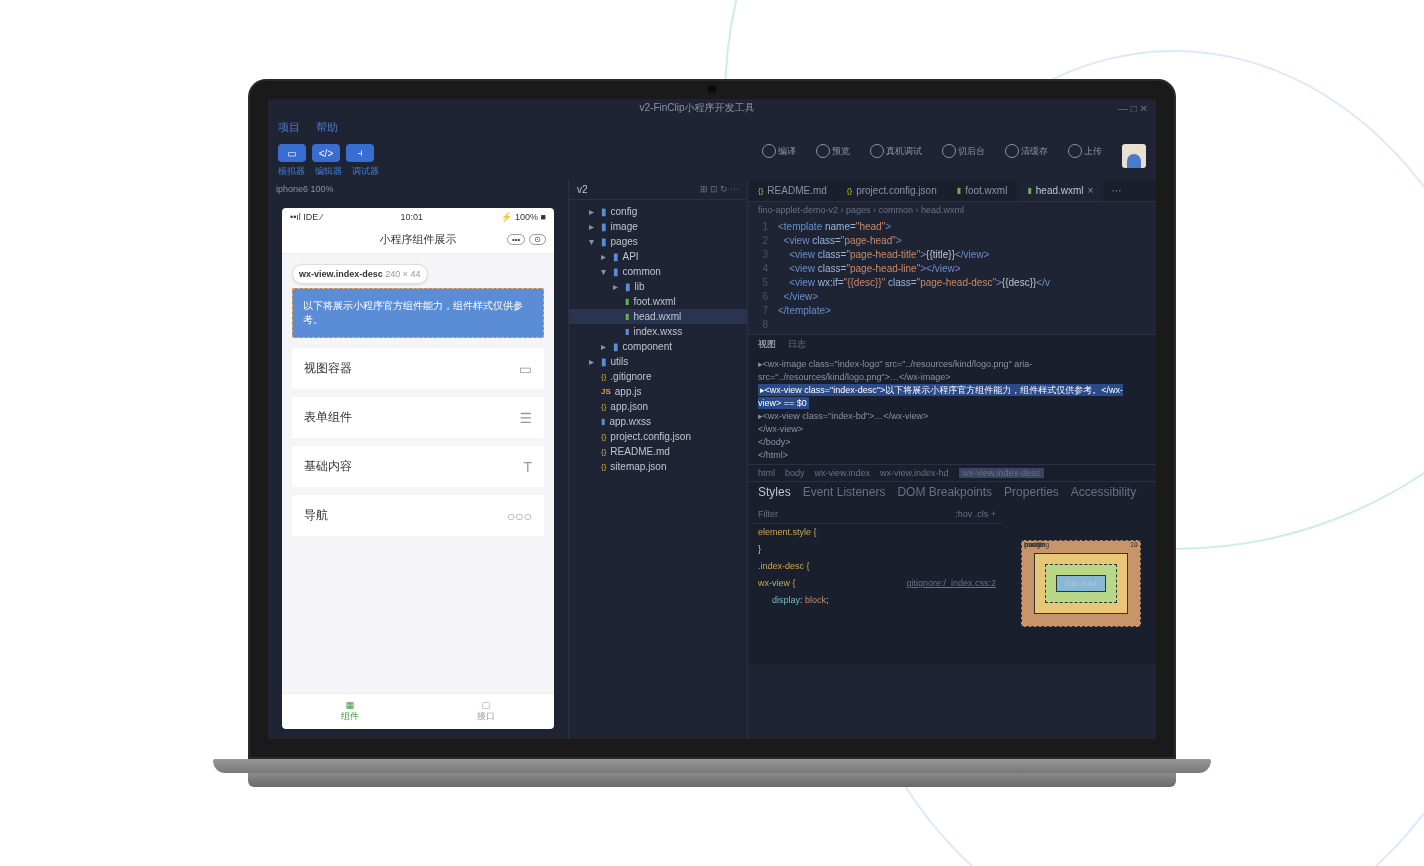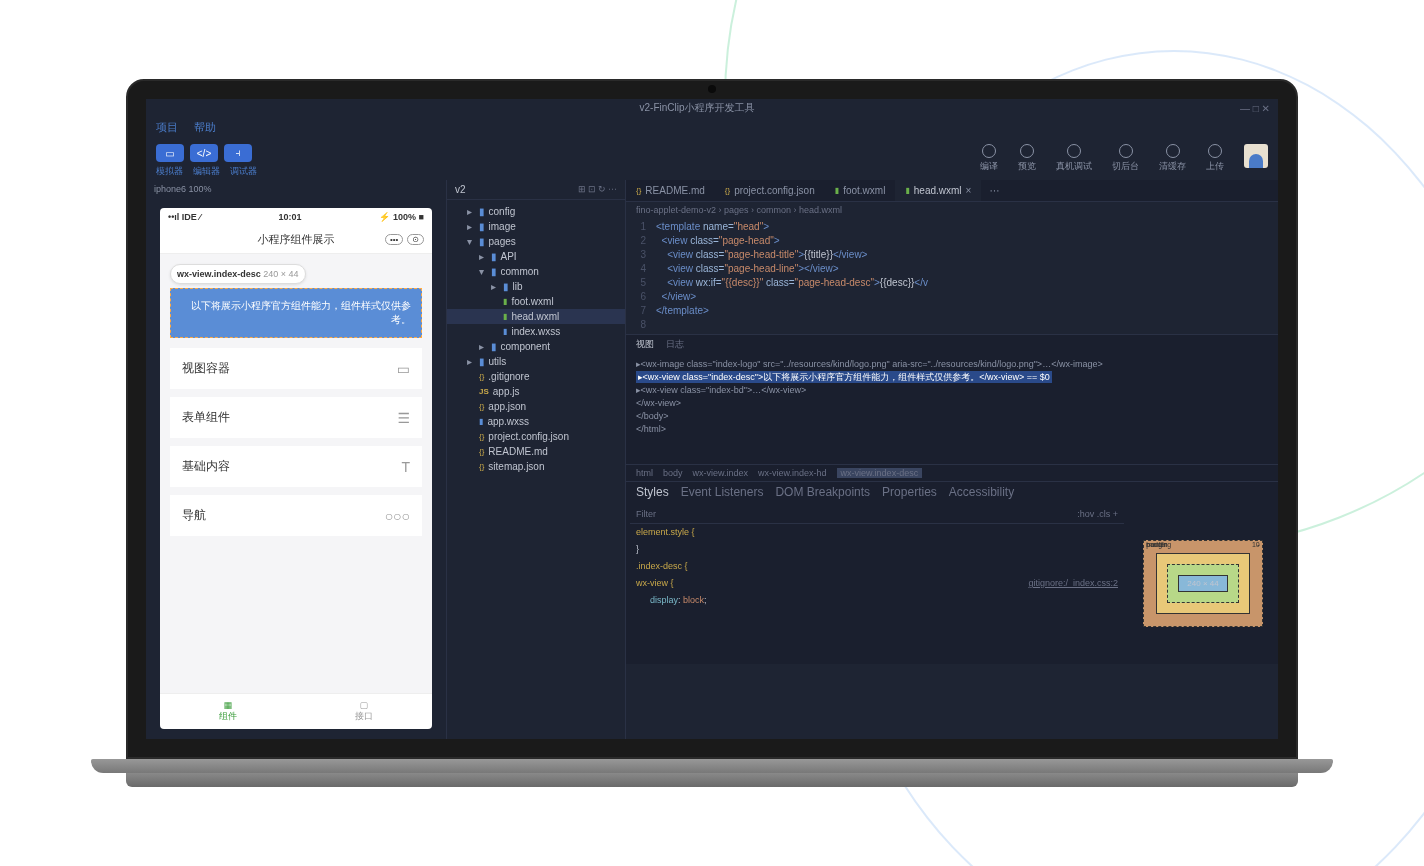--- a/index.html
+++ b/index.html
@@ -1,52 +1,52 @@
 <!DOCTYPE html>
 <html><head>
 <meta charset="utf-8">
 <style>
 *{box-sizing:border-box;margin:0;padding:0;font-family:-apple-system,BlinkMacSystemFont,"Segoe UI",sans-serif}
 body{background:#fff;width:1424px;height:866px;position:relative;overflow:hidden}
 .bg-curve{position:absolute;border:2px solid;border-radius:50%}
 .curve1{width:900px;height:900px;border-color:#a8e6c5;top:-350px;right:-200px;opacity:.6}
 .curve2{width:700px;height:900px;border-color:#b8d4f5;top:50px;right:-100px;opacity:.5}
-.laptop{position:absolute;left:50%;top:50%;transform:translate(-50%,-50%);width:1172px}
+.laptop{position:absolute;left:50%;top:50%;transform:translate(-50%,-50%);width:928px}
 .laptop-screen{background:#1a1a1a;border-radius:18px 18px 0 0;padding:18px;border:2px solid #2a2a2a}
 .laptop-notch{position:absolute;left:50%;top:6px;transform:translateX(-50%);width:8px;height:8px;background:#0a0a0a;border-radius:50%}
 .laptop-base{height:28px;background:linear-gradient(#a8a8a8,#6a6a6a);border-radius:0 0 6px 6px;position:relative}
 .laptop-base::before{content:"";position:absolute;left:-35px;right:-35px;top:0;height:14px;background:linear-gradient(#989898,#787878);border-radius:2px 2px 14px 14px}
 .ide{background:#1e2433;height:640px;display:flex;flex-direction:column;color:#c0c5d0;font-size:11px}
 .titlebar{display:flex;justify-content:space-between;align-items:center;padding:2px 8px;background:#1e2433;font-size:10px}
 .titlebar-center{color:#8a92a5}
 .titlebar-right{display:flex;gap:6px;color:#6a7085}
 .menubar{display:flex;gap:16px;padding:3px 10px;color:#4a7bc8;font-size:11px}
 .toolbar{display:flex;justify-content:space-between;align-items:flex-start;padding:6px 10px 2px}
 .tool-pills{display:flex;flex-direction:column;align-items:flex-start}
 .pill-row{display:flex;gap:6px}
 .pill{background:#3a6dd4;border-radius:4px;width:28px;height:18px;display:flex;align-items:center;justify-content:center;color:#fff;font-size:10px}
 .pill-labels{display:flex;gap:10px;font-size:9px;color:#4a7bc8;margin-top:3px}
 .right-tools{display:flex;gap:20px;align-items:flex-start}
-.rtool{display:flex;flex-direction:column;align-items:center;gap:2px;font-size:9px;color:#8a92a5}
+.rtool{display:flex;flex-direction:row;align-items:center;gap:2px;font-size:9px;color:#8a92a5}
 .rtool-icon{width:14px;height:14px;border:1px solid #8a92a5;border-radius:50%}
 .avatar{width:24px;height:24px;background:#e8e0d0;border-radius:3px;display:flex;align-items:flex-end;justify-content:center}
 .avatar::after{content:"";width:14px;height:14px;background:#4a7bc8;border-radius:50% 50% 0 0}
 .main{display:flex;flex:1;overflow:hidden}
 .sim-panel{width:300px;background:#1e2433;display:flex;flex-direction:column}
 .sim-bar{font-size:9px;color:#8a92a5;padding:4px 8px}
 .phone{background:#fff;margin:10px 14px;border-radius:4px;flex:1;display:flex;flex-direction:column;color:#333;overflow:hidden}
-.phone-status{display:flex;justify-content:space-between;padding:4px 8px;font-size:9px;font-weight:700}
+.phone-status{display:flex;justify-content:space-between;padding:4px 8px;font-size:9px;font-weight:400}
 .phone-header{text-align:center;font-size:11px;padding:6px;position:relative;border-bottom:1px solid #eee}
 .phone-dots{position:absolute;right:8px;top:8px;display:flex;gap:4px;align-items:center}
 .phone-dots span{border:1px solid #999;border-radius:10px;padding:0 4px;font-size:8px}
 .phone-body{flex:1;background:#f5f5f7;padding:10px;overflow:hidden;position:relative}
 .tooltip{background:#fff;border:1px solid #ddd;padding:4px 6px;font-size:9px;border-radius:10px;display:inline-block;box-shadow:0 1px 3px rgba(0,0,0,.1)}
 .tooltip b{color:#333}
 .tooltip i{font-style:normal;color:#999}
-.highlight-box{background:#5a8dd6;color:#fff;padding:10px;margin:4px 0 10px;font-size:10px;text-align:right;border:1px dashed #fa4}
+.highlight-box{background:#5a8dd6;color:#fff;padding:10px;margin:4px 0 10px;font-size:10px;text-align:left;border:1px dashed #fa4}
 .list-item{background:#fff;padding:12px;margin-bottom:8px;display:flex;justify-content:space-between;align-items:center;font-size:12px}
 .list-icon{color:#999;font-size:14px}
 .phone-nav{display:flex;border-top:1px solid #eee}
 .nav-item{flex:1;text-align:center;padding:6px;font-size:9px;color:#999}
 .nav-item.active{color:#3a9c3a}
 .tree-panel{width:180px;background:#1e2433;border-left:1px solid #2a3145;border-right:1px solid #2a3145;display:flex;flex-direction:column}
 .tree-head{display:flex;justify-content:space-between;padding:4px 8px;font-size:10px;color:#c0c5d0;border-bottom:1px solid #2a3145}
 .tree-icons{display:flex;gap:4px;color:#6a7085;font-size:9px}
 .tree{padding:4px 0;font-size:10px;overflow:auto;flex:1}
 .tree-item{padding:2px 8px;display:flex;align-items:center;gap:4px;cursor:pointer}

